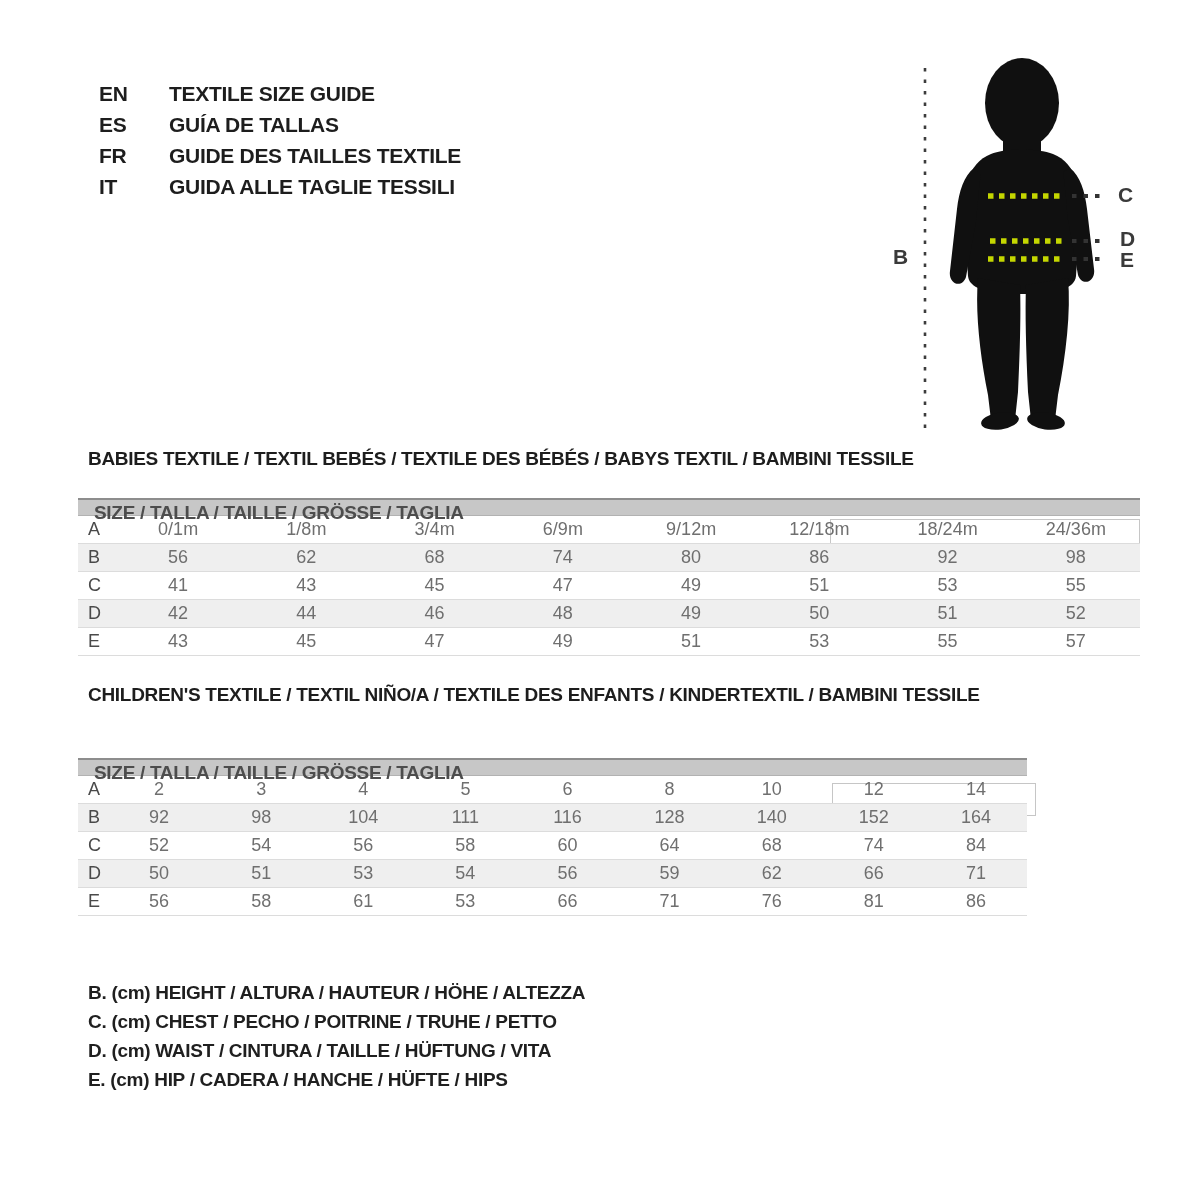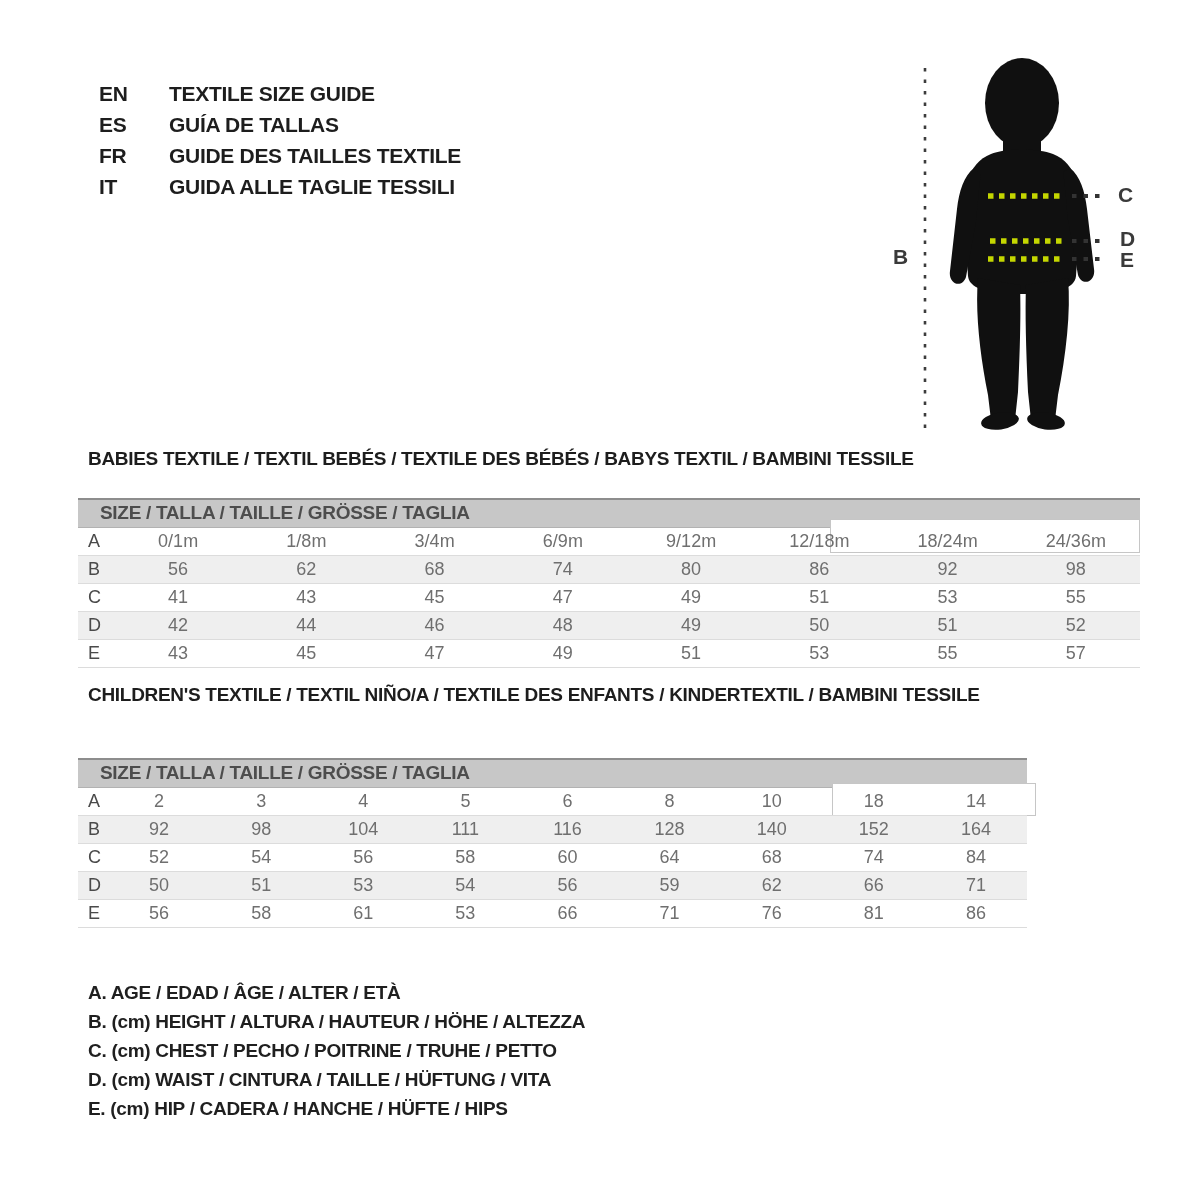--- a/index.html
+++ b/index.html
@@ -15,23 +15,23 @@
   
   .figure{position:absolute;left:890px;top:50px;width:300px;height:395px;}
   .fig-label{position:absolute;font-size:21px;color:#3a3a3a;font-weight:bold;letter-spacing:-0.5px;}
 
   
   .section-title{position:absolute;left:88px;font-size:19px;font-weight:bold;color:#1d1d1d;
                  letter-spacing:-0.3px;white-space:nowrap;text-align:center;}
 
   
   .size-table{position:absolute;}
-  .st-header{position:relative;z-index:0;height:30px;line-height:25px;background:#c7c7c7;
+  .st-header{position:relative;z-index:0;height:18px;line-height:25px;background:#c7c7c7;
              border-top:2px solid #8d8d8d;border-bottom:1px solid #b2b2b2;box-sizing:border-box;
-             padding-left:22px;font-size:19px;font-weight:bold;color:#4d4d4d;letter-spacing:-0.3px;}
+             padding-left:16px;font-size:19px;font-weight:bold;color:#4d4d4d;letter-spacing:-0.3px;}
   .st-row{position:relative;z-index:2;display:flex;height:28px;align-items:center;
           border-bottom:1px solid #dcdcdc;box-sizing:border-box;font-size:18px;color:#6f6f6f;}
   .st-row.stripe{background:#efefef;}
   .st-label{width:var(--labelw);padding-left:10px;color:#4a4a4a;flex:none;}
   .st-cell{flex:1;text-align:center;}
   .highlight-box{position:absolute;z-index:1;background:#ffffff;border:1px solid #c6c6c6;box-sizing:border-box;}
 
   
   .legend{position:absolute;left:88px;top:978px;}
   .legend-item{height:29px;line-height:29px;font-size:19px;font-weight:bold;color:#1f1f1f;
@@ -164,21 +164,21 @@
     <div class="st-body" id="children-body">
         <div class="st-row">
     <div class="st-label">A</div>
   <div class="st-cell">2</div>
           <div class="st-cell">3</div>
           <div class="st-cell">4</div>
           <div class="st-cell">5</div>
           <div class="st-cell">6</div>
           <div class="st-cell">8</div>
           <div class="st-cell">10</div>
-          <div class="st-cell">18</div>
+          <div class="st-cell">12</div>
           <div class="st-cell">14</div>
         </div>
         <div class="st-row stripe">
     <div class="st-label">B</div>
   <div class="st-cell">92</div>
           <div class="st-cell">98</div>
           <div class="st-cell">104</div>
           <div class="st-cell">111</div>
           <div class="st-cell">116</div>
           <div class="st-cell">128</div>
@@ -219,20 +219,19 @@
           <div class="st-cell">66</div>
           <div class="st-cell">71</div>
           <div class="st-cell">76</div>
           <div class="st-cell">81</div>
           <div class="st-cell">86</div>
         </div>
       </div>
   </div>
 
   <div class="legend">
-    <div class="legend-item">A. AGE / EDAD / ÂGE / ALTER / ETÀ</div>
     <div class="legend-item">B. (cm) HEIGHT / ALTURA / HAUTEUR / HÖHE / ALTEZZA</div>
     <div class="legend-item">C. (cm) CHEST / PECHO / POITRINE / TRUHE / PETTO</div>
     <div class="legend-item">D. (cm) WAIST / CINTURA / TAILLE / HÜFTUNG / VITA</div>
     <div class="legend-item">E. (cm) HIP / CADERA / HANCHE / HÜFTE / HIPS</div>
   </div>
 
 </div>
 
 </body></html>

